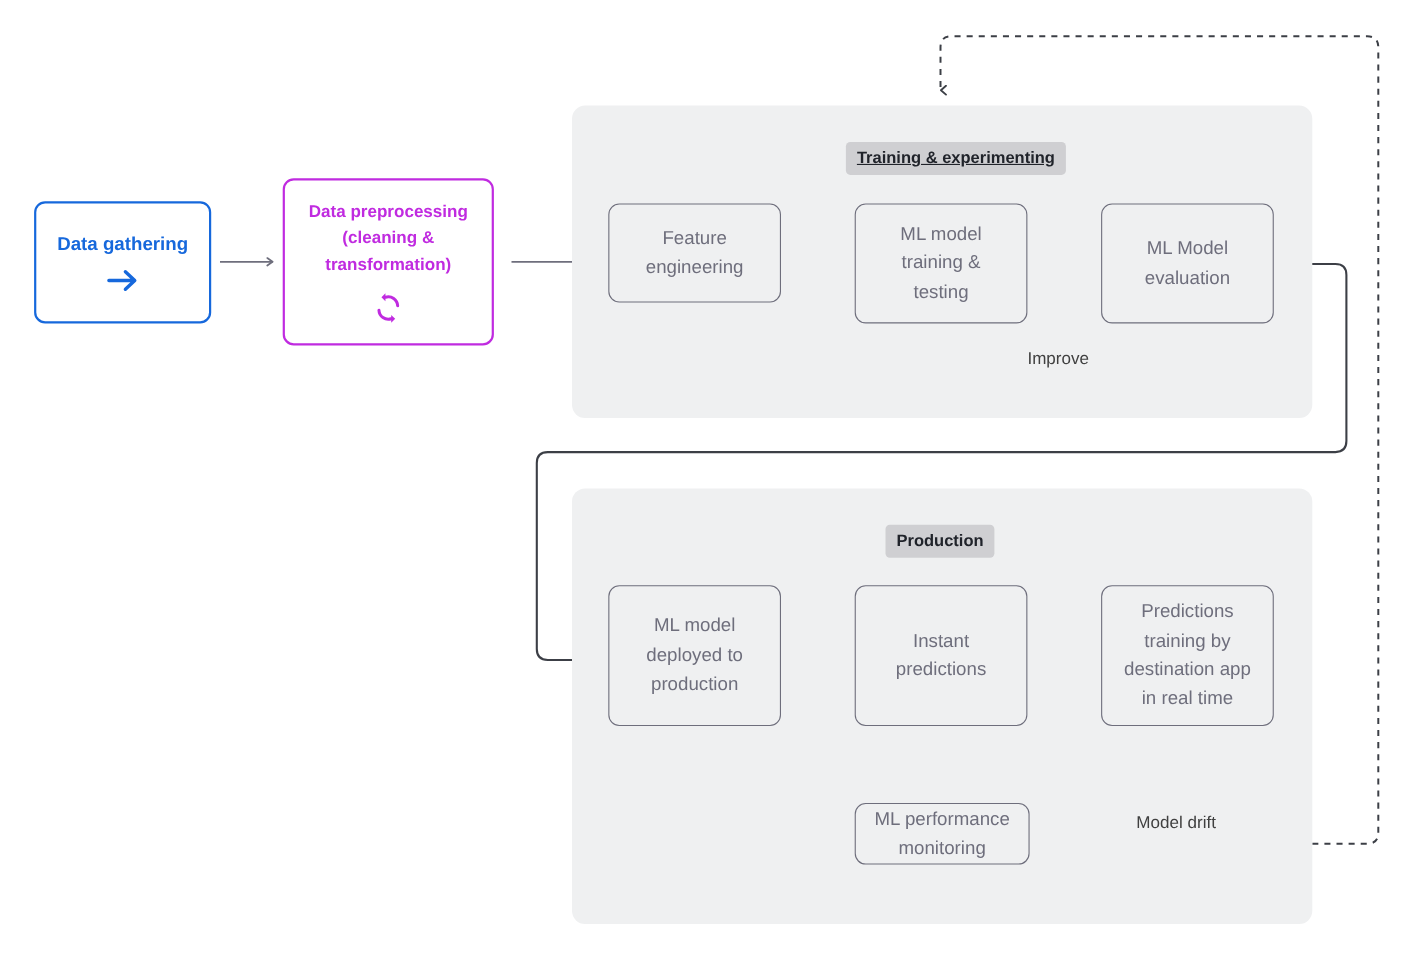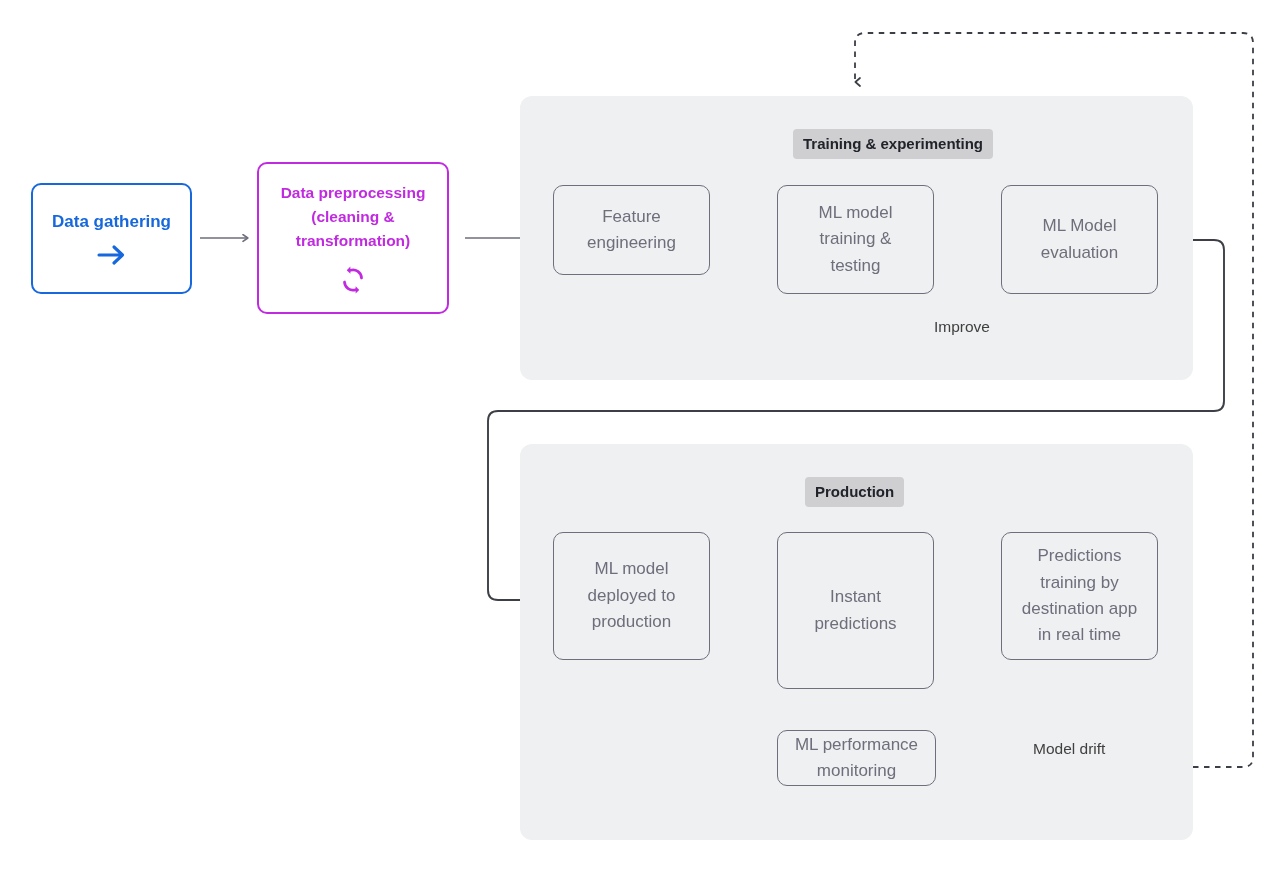--- a/index.html
+++ b/index.html
@@ -149,21 +149,21 @@
 
     <g>
       <path d="M940,767 L1243,767 Q1253,767 1253,757 L1253,43 Q1253,33 1243,33 L865,33 Q855,33 855,43 L855,82" fill="none" stroke="#3c3f46" stroke-width="1.8" stroke-dasharray="5.5 5.5" stroke-linecap="butt" marker-end="url(#ah-dot)"></path>
     </g>
   </svg>
 
   <div class="panel" style="left:520px; top:96px; width:673px; height:284px;"></div>
 
   <div class="panel" style="left:520px; top:444px; width:673px; height:396px;"></div>
 
-  <div class="panel-badge" style="left:793px; top:129px;">Training &amp; experimenting</div>
+  <div class="panel-badge" style="left:769px; top:129px;text-decoration:underline;">Training &amp; experimenting</div>
 
   <div class="panel-badge" style="left:805px; top:477px;">Production</div>
 
   <div class="node accent-blue" style="left:31px; top:183px; width:161px; height:111px;">
     <span class="node-inner">Data gathering</span>
     <span class="glyph">
       <svg width="34" height="26" viewBox="0 0 34 26">
         <path d="M4,13 L27,13 M19,5 L27.5,13 L19,21" fill="none" stroke="#1668dc" stroke-width="3.1" stroke-linecap="round" stroke-linejoin="round"></path>
       </svg>
     </span>
@@ -210,21 +210,21 @@
   <div class="edge-label" style="left:934px; top:319px;">Improve</div>
 
   <div class="node" style="left:553px; top:532px; width:157px; height:128px;">
     <span class="node-inner">
       <span>ML model</span><br>
       <span>deployed to</span><br>
       <span>production</span>
     </span>
   </div>
 
-  <div class="node" style="left:777px; top:532px; width:157px; height:157px;justify-content:center;">
+  <div class="node" style="left:777px; top:532px; width:157px; height:128px;justify-content:center;">
     <span class="node-inner">
       <span>Instant</span><br>
       <span>predictions</span>
     </span>
   </div>
 
   <div class="node" style="left:1001px; top:532px; width:157px; height:128px;">
     <span class="node-inner">
       <span>Predictions</span><br>
       <span>training by</span><br>

